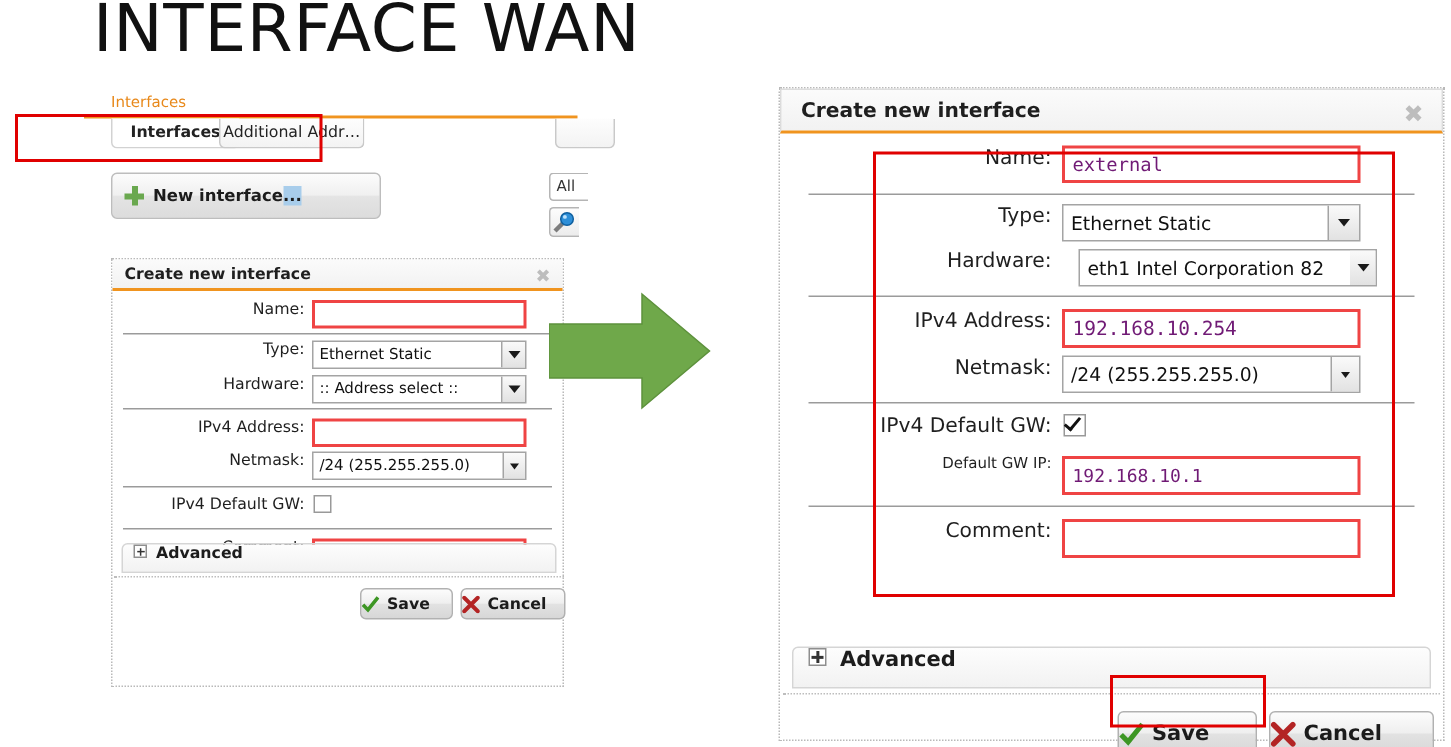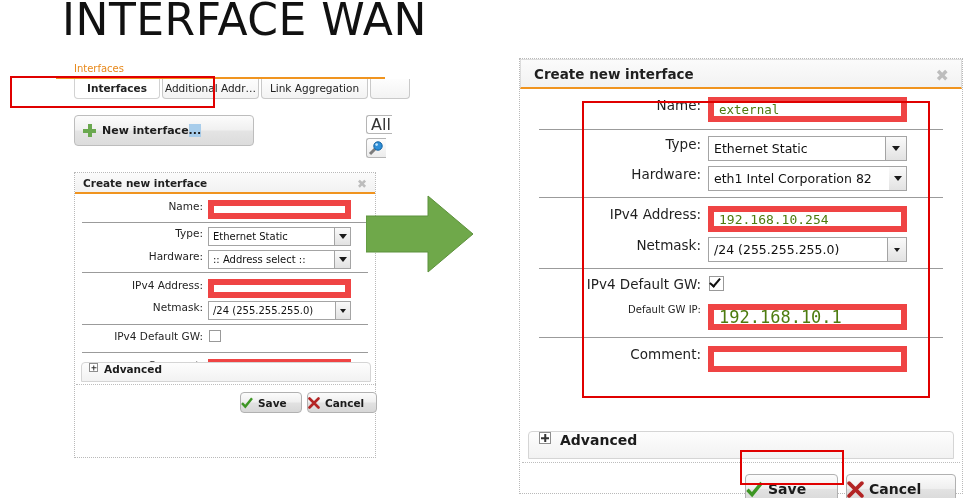--- a/index.html
+++ b/index.html
@@ -84,21 +84,21 @@
     line-height: 19px;
     white-space: nowrap;
     overflow: hidden;
   }
   .tab.active {
     background: #ffffff;
     font-weight: bold;
     border-color: #d2d2d2;
   }
   .tab-1 { left: 18px;  width: 86px; }
-  .tab-2 { left: 106px; width: 97px; }
+  .tab-2 { left: 90px; width: 97px; }
   .tab-3 { left: 205px; width: 107px; }
   .tab-4 { left: 314px; width: 40px; }
 
   .newiface-btn {
     position: absolute;
     left: 74px;
     top: 57px;
     width: 180px;
     height: 31px;
     box-sizing: border-box;
@@ -137,21 +137,21 @@
     position: absolute;
     left: 366px;
     top: 57px;
     width: 26px;
     height: 19px;
     box-sizing: border-box;
     border: 1px solid #b5b5b5;
     border-right: none;
     border-radius: 3px 0 0 3px;
     background: #ffffff;
-    font-size: 16px;
+    font-size: 10px;
     color: #333;
     line-height: 17px;
     padding-left: 4px;
     overflow: hidden;
     white-space: nowrap;
   }
   .search-icon-btn {
     position: absolute;
     left: 366px;
     top: 80px;
@@ -201,23 +201,23 @@
     flex: none;
     white-space: nowrap;
   }
   .sep {
     height: 1px;
     background: #9b9b9b;
     margin: 0 auto;
   }
   .txtin {
     box-sizing: border-box;
-    border: 6px solid #ef4444;
-    background: #ffffff;
-    color: #4d7c0f;
+    border: 2px solid #ef4444;
+    background: #ffffff;
+    color: #701a75;
     font-family: "DejaVu Sans Mono", "Liberation Mono", monospace;
     display: flex;
     align-items: center;
     overflow: hidden;
     white-space: nowrap;
   }
   .selin {
     box-sizing: border-box;
     border: 1px solid #a4a4a4;
     background: #ffffff;
@@ -327,21 +327,20 @@
 <div class="slide-title">INTERFACE WAN</div>
 
 <div id="left-screenshot">
 
   <div class="breadcrumb">Interfaces</div>
   <div class="orange-rule"></div>
 
   <div class="tabstrip">
     <div class="tab tab-1 active">Interfaces</div>
     <div class="tab tab-2">Additional Addr…</div>
-    <div class="tab tab-3">Link Aggregation</div>
     <div class="tab tab-4"></div>
   </div>
 
   <div class="newiface-btn">
     <span class="plus-icon"></span>
     <span class="newiface-label">New interface</span>
     <span class="sel-ellipsis">...</span>
   </div>
 
   <div class="filter-select">All</div>
@@ -475,21 +474,21 @@
       <span class="selin" style="margin-left:7px; width:199px; height:25px; font-size:12.5px;">
         <span class="selval" style="padding-left:5px;">Ethernet Static</span>
         <span class="arrow-btn" style="width:21px;">
             <i class="caret-dn"></i>
           </span>
       </span>
     </div>
 
     <div class="frow" style="height:33px; padding-top:2px;">
       <span class="lbl" style="width:181px; font-size:13.5px;">Hardware:</span>
-      <span class="selin" style="margin-left:7px; width:199px; height:25px; font-size:12.5px;">
+      <span class="selin" style="margin-left:18px; width:199px; height:25px; font-size:12.5px;">
         <span class="selval" style="padding-left:5px;">eth1 Intel Corporation 82</span>
         <span class="arrow-btn" style="width:17px; border-left:none;">
             <i class="caret-dn"></i>
           </span>
       </span>
     </div>
     <div class="sep" style="width:404px;"></div>
 
     <div class="frow" style="height:38px; padding-top:8px;">
       <span class="lbl" style="width:181px; font-size:13.5px;">IPv4 Address:</span>
@@ -507,21 +506,21 @@
     </div>
     <div class="sep" style="width:404px;"></div>
 
     <div class="frow" style="height:34px; padding-top:7px;">
       <span class="lbl" style="width:181px; font-size:13.5px;">IPv4 Default GW:</span>
       <span class="chk on" style="margin-left:8px; width:15px; height:15px;"></span>
     </div>
 
     <div class="frow" style="height:34px; padding-top:1px;">
       <span class="lbl" style="width:181px; font-size:10px;">Default GW IP:</span>
-      <span class="txtin" style="margin-left:7px; width:199px; height:26px; font-size:17px; padding:0 5px;">192.168.10.1</span>
+      <span class="txtin" style="margin-left:7px; width:199px; height:26px; font-size:12px; padding:0 5px;">192.168.10.1</span>
     </div>
     <div class="sep" style="width:404px;"></div>
 
     <div class="frow" style="height:38px; padding-top:8px;">
       <span class="lbl" style="width:181px; font-size:13.5px;">Comment:</span>
       <span class="txtin" style="margin-left:7px; width:199px; height:26px; font-size:13px; padding:0 5px;"></span>
     </div>
 
     <div class="adv-bar" style="position:absolute; left:8px; top:342px; width:426px; height:28px; font-size:14px; padding-left:10px;">
       <span class="adv-plus" style="width:12px;height:12px;margin-right:9px;">

